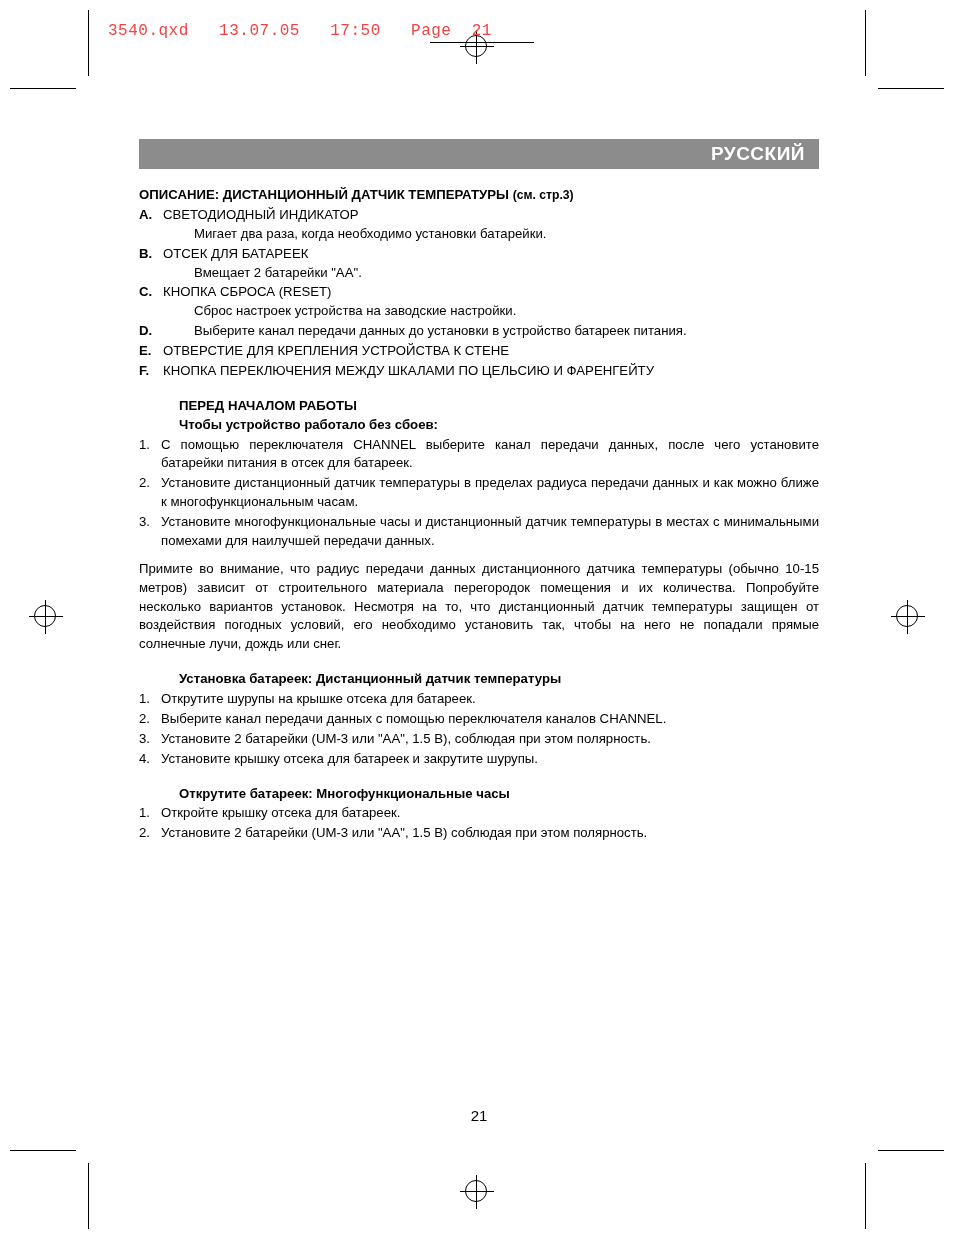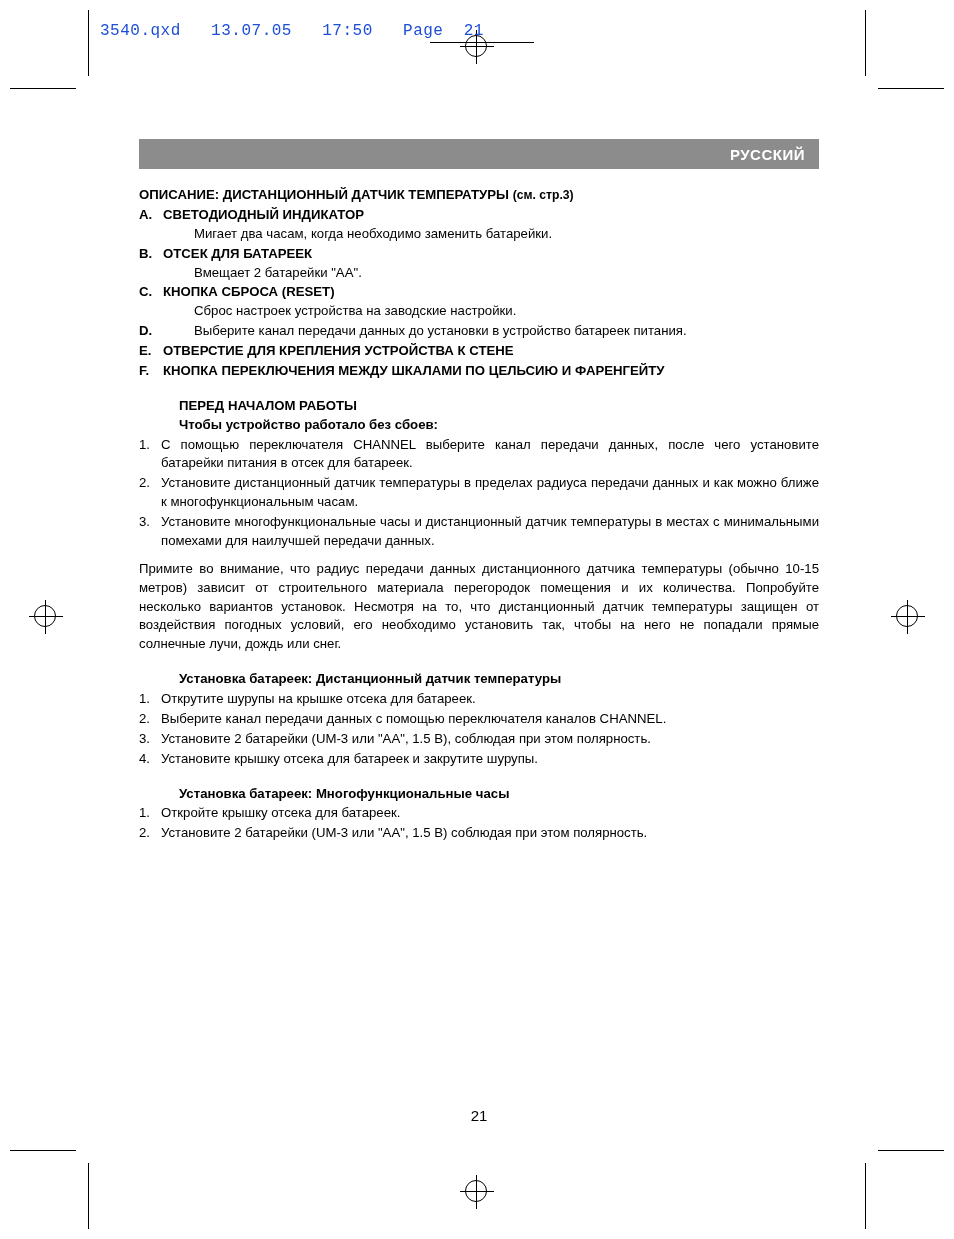--- a/index.html
+++ b/index.html
@@ -46,27 +46,27 @@
   .reg-mark .h {
     position: absolute;
     top: 16px; left: 0;
     height: 1px; width: 34px;
     background: #000;
   }
 
   
   .file-header {
     position: absolute;
-    left: 100px;
+    left: 108px;
     top: 22px;
     font-family: "Liberation Mono", monospace;
     font-size: 16px;
     letter-spacing: 0.5px;
     white-space: pre;
-    color: #1d4ed8;
+    color: #ef4444;
     text-align: right;
   }
   .file-header-rule {
     position: absolute;
     left: 430px;
     top: 42px;
     width: 104px;
     height: 1px;
     background: #000;
   }
@@ -83,21 +83,21 @@
     background: #8c8c8c;
     height: 30px;
     display: flex;
     align-items: center;
     justify-content: flex-end;
     padding-right: 14px;
     box-sizing: border-box;
   }
   .lang-bar-title {
     color: #ffffff;
-    font-size: 15px;
+    font-size: 19px;
     font-weight: bold;
     letter-spacing: 0.5px;
   }
 
   .content {
     margin-top: 17px;
     font-size: 13.2px;
     line-height: 1.43;
   }
 
@@ -117,21 +117,21 @@
   }
   .letter-item .marker {
     width: 24px;
     flex: 0 0 24px;
     font-weight: bold;
   }
   .letter-item .body {
     flex: 1;
   }
   .letter-item .head {
-    font-weight: bold;
+    font-weight: normal;
   }
   .letter-item .sub {
     font-weight: normal;
     margin-left: 31px;
   }
   .letter-item .sub.just {
     text-align: justify;
   }
 
   .block-gap { height: 16px; }
@@ -219,21 +219,21 @@
 
     <div class="sec-title">
       <span>ОПИСАНИЕ: ДИСТАНЦИОННЫЙ ДАТЧИК ТЕМПЕРАТУРЫ</span>
       <span class="small">(см. стр.3)</span>
     </div>
 
     <div class="letter-item">
       <div class="marker">A.</div>
       <div class="body">
         <div class="head">СВЕТОДИОДНЫЙ ИНДИКАТОР</div>
-        <div class="sub">Мигает два часам, когда необходимо заменить батарейки.</div>
+        <div class="sub">Мигает два раза, когда необходимо установки батарейки.</div>
       </div>
     </div>
 
     <div class="letter-item">
       <div class="marker">B.</div>
       <div class="body">
         <div class="head">ОТСЕК ДЛЯ БАТАРЕЕК</div>
         <div class="sub">Вмещает 2 батарейки "АА".</div>
       </div>
     </div>
@@ -302,21 +302,21 @@
       <div class="marker">3.</div>
       <div class="body">Установите 2 батарейки (UM-3 или "АА", 1.5 В), соблюдая при этом полярность.</div>
     </div>
     <div class="num-item">
       <div class="marker">4.</div>
       <div class="body">Установите крышку отсека для батареек и закрутите шурупы.</div>
     </div>
 
     <div class="block-gap"></div>
 
-    <div class="heading-bold">Установка батареек: Многофункциональные часы</div>
+    <div class="heading-bold">Открутите батареек: Многофункциональные часы</div>
     <div class="num-item">
       <div class="marker">1.</div>
       <div class="body">Откройте крышку отсека для батареек.</div>
     </div>
     <div class="num-item">
       <div class="marker">2.</div>
       <div class="body">Установите 2 батарейки (UM-3 или "АА", 1.5 В) соблюдая при этом полярность.</div>
     </div>
 
   </div>

